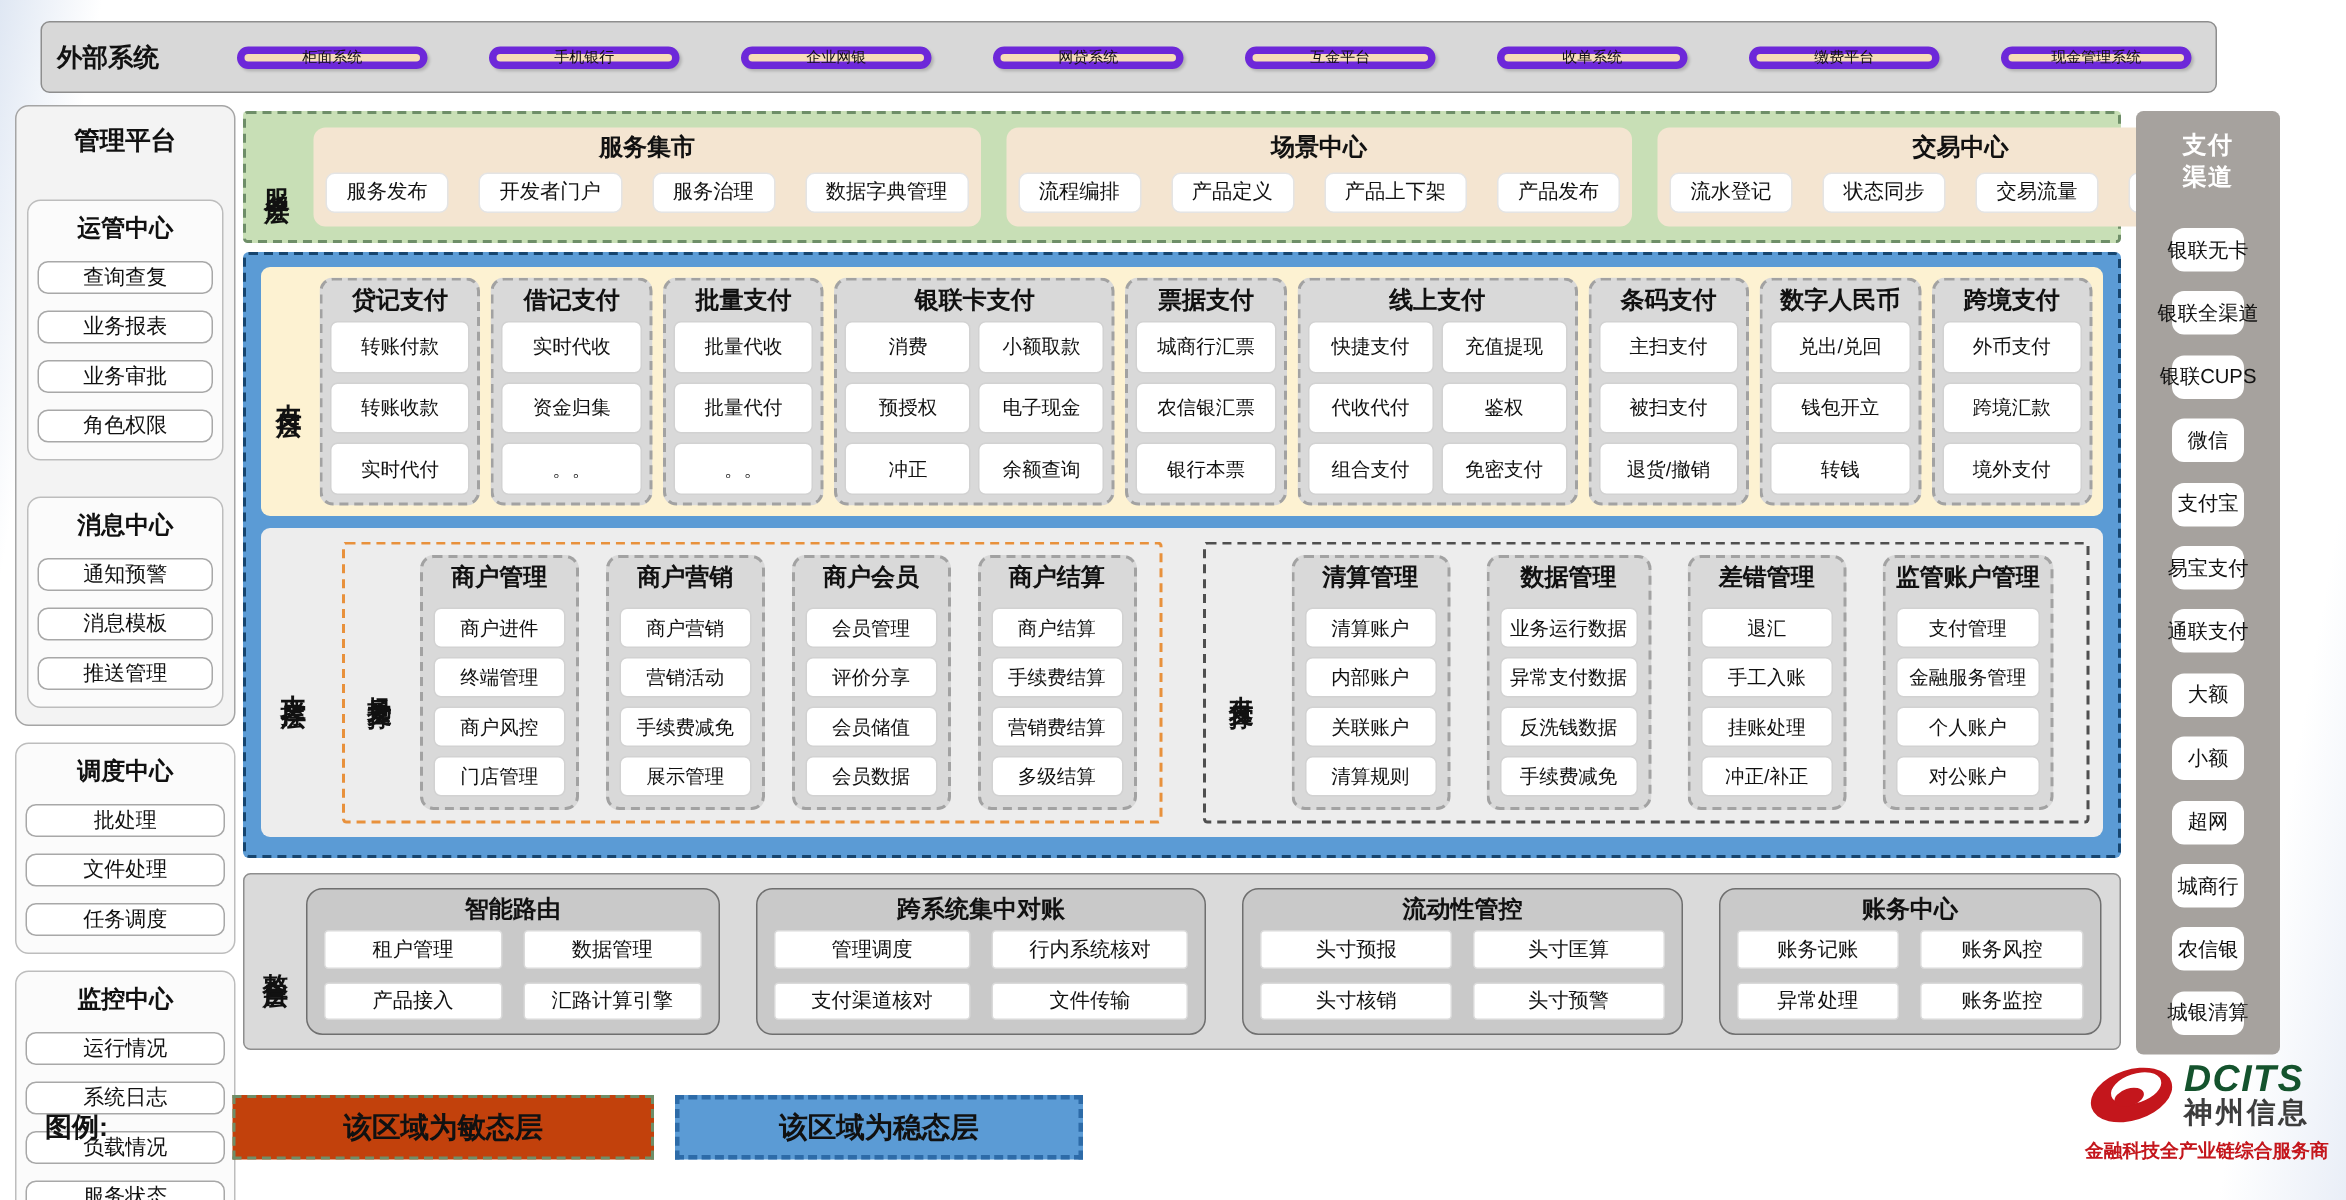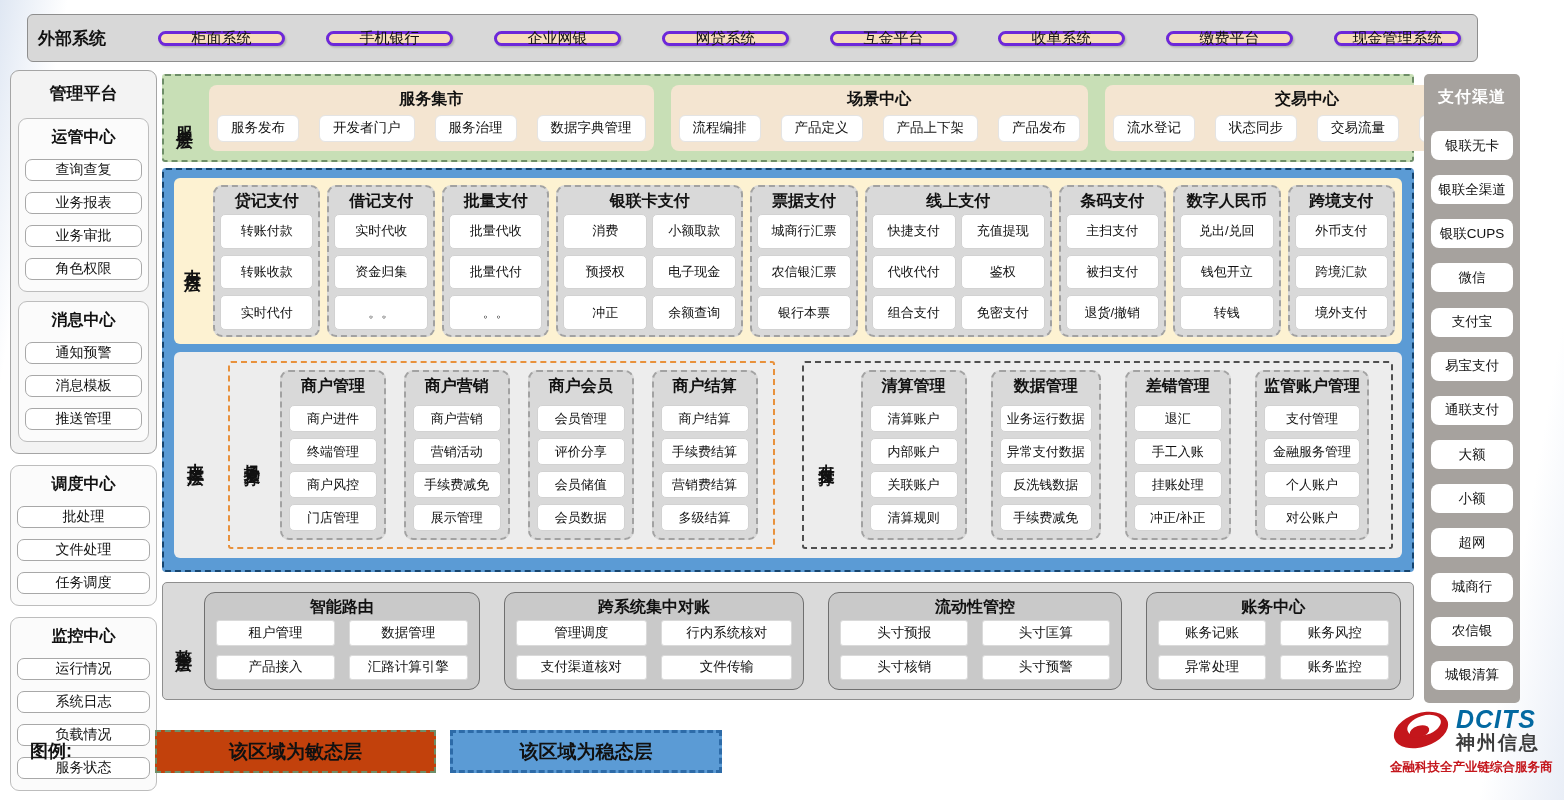--- a/index.html
+++ b/index.html
@@ -9,28 +9,28 @@
   color:#111;position:relative;overflow:hidden;
   background:linear-gradient(100deg,#dfe7f3 0%,#ffffff 4%,#ffffff 95%,#e9eef7 100%);
 }
 .btn{display:flex;align-items:center;justify-content:center;background:#fff;border:1px solid #b9b9b9;border-radius:6px;white-space:nowrap;cursor:default}
 .vlabel{writing-mode:vertical-rl;text-orientation:upright;font-weight:bold;font-size:17px;letter-spacing:4px;line-height:1;white-space:nowrap}
 
 
 .topbar{position:absolute;left:27px;top:14px;width:1451px;height:48px;background:#d8d8d8;border:1px solid #8e8e8e;border-radius:6px;display:flex;align-items:center;padding:0 16px 0 10px}
 .topbar-label{font-weight:bold;font-size:17px;flex:0 0 120px}
 .topbar-items{flex:1;display:flex;justify-content:space-between}
-.tan-btn{width:127px;height:15px;background:#f7ddb8;border:3px solid #6d28d9;border-radius:8px;font-size:15px;box-shadow:1.5px 1.5px 2px rgba(0,0,0,.18)}
+.tan-btn{width:127px;height:15px;background:#f7ddb8;border:5px solid #6d28d9;border-radius:8px;font-size:10px;box-shadow:1.5px 1.5px 2px rgba(0,0,0,.18)}
 
 
 .sidebar{position:absolute;left:10px;top:70px;width:147px;display:flex;flex-direction:column;gap:11px}
 .sb-box{background:#f3f3f3;border:1px solid #a5a5a5;border-radius:9px;padding:4px 7px 11px}
 .sb-title{font-weight:bold;font-size:17px;text-align:center;padding:7px 0 4px}
 .sb-group{background:#fbfbfb;border:1px solid #bdbdbd;border-radius:9px;padding:3px 6px 11px}
-.sb-box .sb-group{margin-top:9px}
+.sb-box .sb-group{margin-top:24px}
 .sb-group-title{font-weight:bold;font-size:16px;text-align:center;padding:5px 0 0}
 .sb-btn{height:22px;margin-top:11px;font-size:14px;border-color:#a8a8a8;border-radius:7px}
 
 
 .service{position:absolute;left:162px;top:74px;width:1252px;height:88px;background:#c8dfb6;border:2px dashed #6e8e68;border-radius:3px;display:flex;align-items:center;padding:6px 10px 6px 12px;gap:16px}
 .svc-groups{flex:1;display:flex;gap:17px;height:66px}
 .svc-group{background:#f4e5d1;border-radius:8px;padding:2px 8px 6px;display:flex;flex-direction:column;flex:1}
 .svc-group:nth-child(1){flex:.92}
 .svc-group:nth-child(2){flex:1.08}
 .svc-title{font-weight:bold;font-size:16px;text-align:center;line-height:24px}
@@ -64,37 +64,37 @@
 .int-groups{flex:1;display:flex;gap:24px}
 .int-group{background:#c9c9c9;border:1px solid #6f6f6f;border-radius:11px;height:98px;padding:0 11px 9px;display:flex;flex-direction:column;flex:1}
 .int-group:nth-child(2){flex:1.1}
 .int-group:nth-child(3){flex:1.07}
 .int-group:nth-child(4){flex:.92}
 .int-title{font-weight:bold;font-size:16px;text-align:center;line-height:27px}
 .int-grid{flex:1;display:grid;grid-template-columns:1fr 1fr;gap:9px 14px}
 .int-btn{font-size:13.5px;border:1px solid #dadada;border-radius:3px}
 
 
-.channels{position:absolute;left:1424px;top:74px;width:96px;height:629px;background:#a6a29e;border-radius:5px;padding:8px 7px 13px;display:flex;flex-direction:column}
+.channels{position:absolute;left:1424px;top:74px;width:96px;height:629px;background:#a6a29e;border-radius:5px;padding:8px 24px 13px;display:flex;flex-direction:column}
 .ch-title{color:#fff;font-weight:bold;font-size:16px;text-align:center;padding:5px 0 2px;letter-spacing:1px}
 .ch-list{flex:1;display:flex;flex-direction:column;justify-content:space-between;margin-top:21px}
 .ch-btn{height:29px;border:none;border-radius:8px;font-size:13.5px}
 
 
 .legend{position:absolute;left:0;top:728px;width:100%;height:48px}
 .legend-label{position:absolute;left:30px;top:11px;font-weight:bold;font-size:18px}
 .legend-box{position:absolute;top:2px;display:flex;align-items:center;justify-content:center;font-weight:bold;font-size:19px;height:43px}
 .legend-green{left:155px;width:281px;background:#c2410c;border:2px dashed #6e8e68}
 .legend-blue{left:450px;width:272px;background:#5b9bd5;border:3px dashed #2d6ba8}
 
 
 .logo{position:absolute;left:1390px;top:703px;width:174px}
 .logo-row{display:flex;align-items:center;gap:4px}
 .logo-text{display:flex;flex-direction:column;line-height:1.08}
-.logo-brand{color:#0369a1;font-weight:bold;font-style:italic;font-size:25px;letter-spacing:1px}
+.logo-brand{color:#14532d;font-weight:bold;font-style:italic;font-size:25px;letter-spacing:1px}
 .logo-cn{color:#3d3d3d;font-weight:bold;font-size:19px;letter-spacing:2px}
 .logo-tagline{color:#c4161c;font-weight:bold;font-size:12.5px;white-space:nowrap;margin-top:2px}
 </style>
 </head>
 <body>
 
 <div class="topbar">
   <div class="topbar-label">外部系统</div>
   <div class="topbar-items">
       <div class="btn tan-btn">柜面系统</div>

